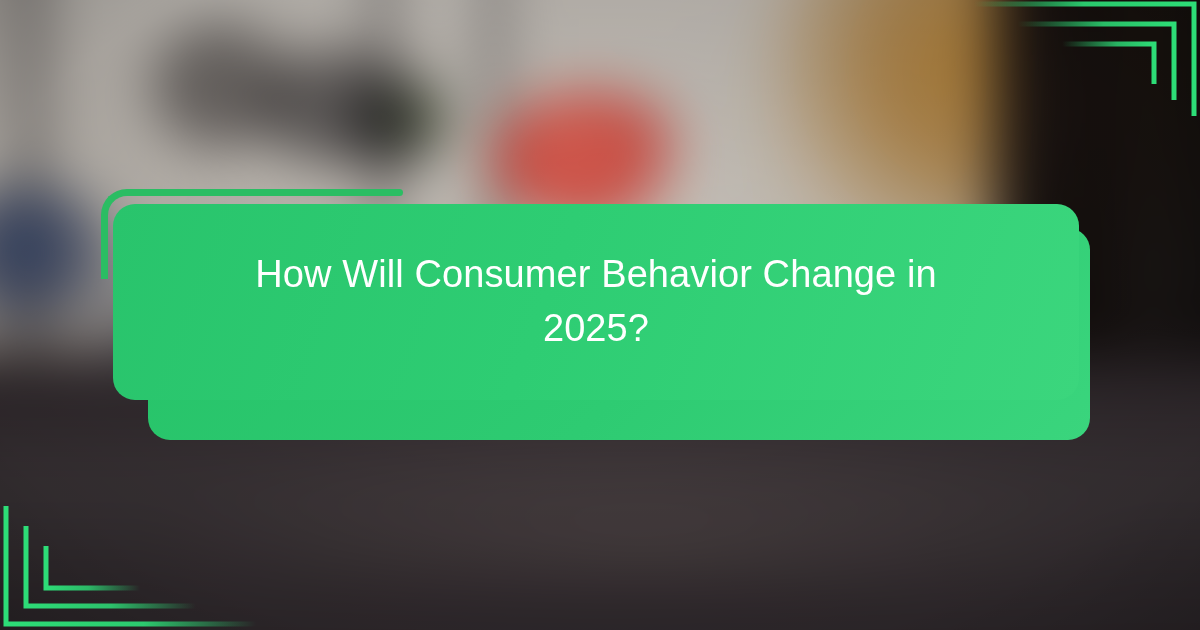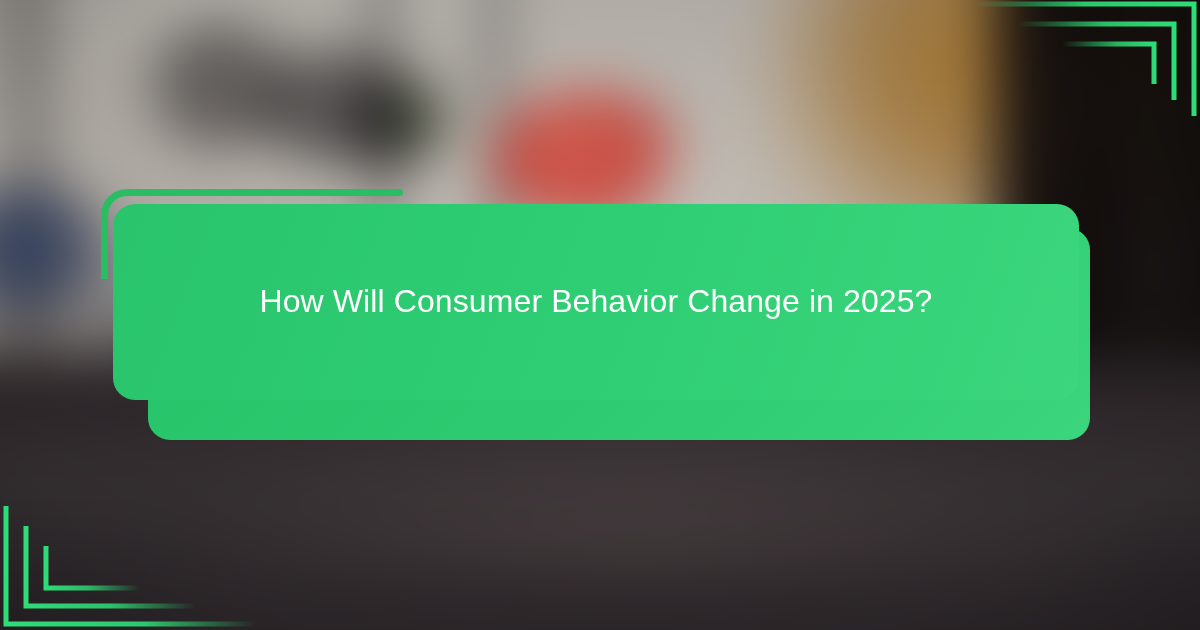--- a/index.html
+++ b/index.html
@@ -136,21 +136,21 @@
     border-radius:22px;
     display:flex;
     align-items:center;
     justify-content:center;
   }
 
   .card-title {
     width:740px;
     text-align:center;
     color:#ffffff;
-    font-size:32px;
+    font-size:38px;
     font-weight:400;
     line-height:1.42;
     letter-spacing:.1px;
     font-family:"Liberation Sans", sans-serif;
     text-rendering:optimizeLegibility;
   }
 </style>
 </head>
 <body>
 

